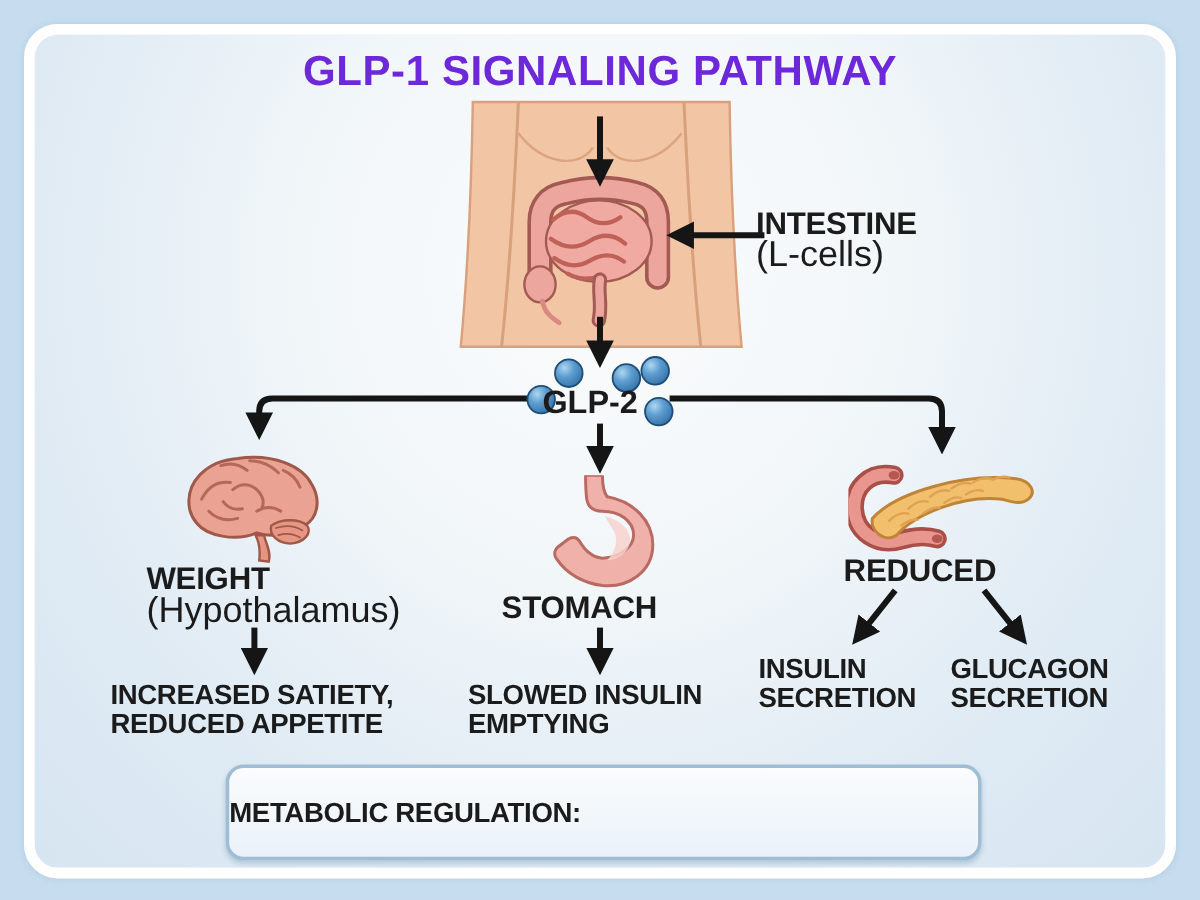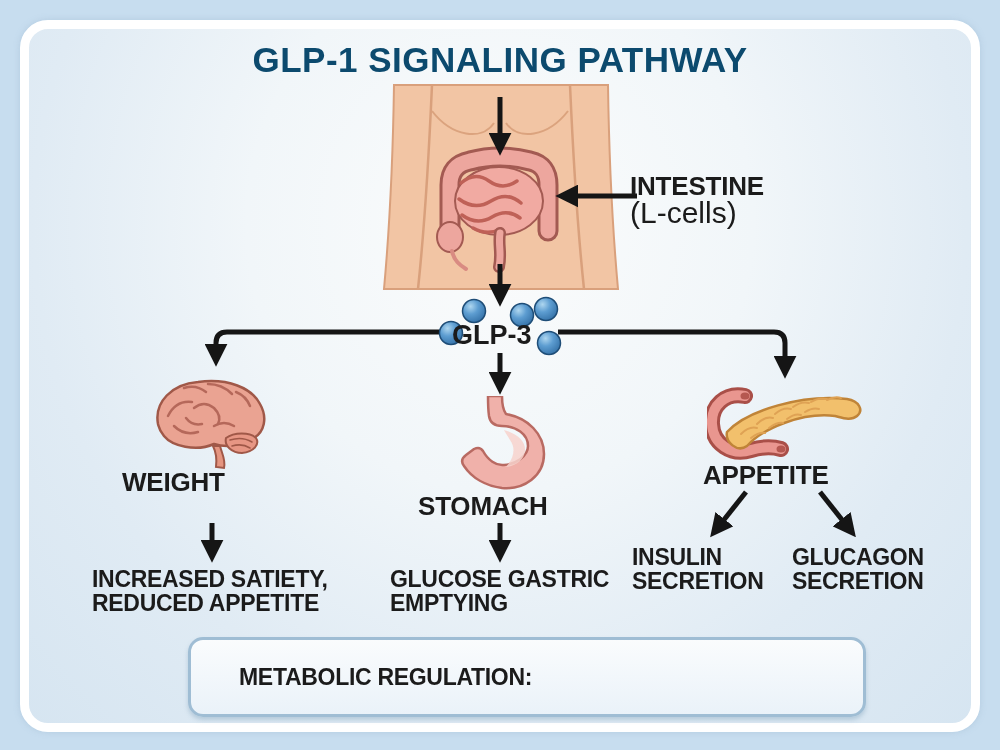--- a/index.html
+++ b/index.html
@@ -12,32 +12,32 @@
   .frame{
     position:absolute;left:20px;top:20px;right:20px;bottom:18px;
     border:9px solid #ffffff;border-radius:28px;
     background:radial-gradient(ellipse at 50% 28%, #fbfcfc 0%, #f1f6f9 38%, #e0ebf4 70%, #d6e5f1 100%);
     box-shadow:0 0 6px rgba(140,170,195,.35);
   }
   .abs{position:absolute;}
   .ctr{}
   .title{
     left:0;right:0;top:40px;text-align:center;
-    font-size:35px;font-weight:700;letter-spacing:.5px;color:#0c4a6e;
+    font-size:35px;font-weight:700;letter-spacing:.5px;color:#6d28d9;
   }
   .organ-name{font-size:26px;font-weight:700;letter-spacing:-.2px;line-height:27px;}
   .organ-detail{font-size:30px;font-weight:400;line-height:25px;}
   .effect{font-size:23px;font-weight:700;letter-spacing:-.3px;line-height:24px;}
   .glp1{font-size:27px;font-weight:700;letter-spacing:0;}
   .outcome-box{
     left:188px;top:637px;width:624px;height:74px;
     border:3px solid #9fbdd4;border-radius:15px;
     background:linear-gradient(180deg,#fafcfd 0%,#eaf2f9 100%);
     box-shadow:0 3px 4px rgba(110,145,175,.35);
-    display:flex;flex-direction:column;justify-content:center;padding-left:48px;
+    display:flex;flex-direction:column;justify-content:center;
   }
   .outcome-box .effect{line-height:26px;}
   svg{display:block;}
   .overlay{left:0;top:0;pointer-events:none;}
 </style>
 </head>
 <body>
 
 <div class="page">
 
@@ -145,39 +145,40 @@
       <circle cx="546" cy="309" r="11.5"></circle>
       <circle cx="549" cy="343" r="11.5"></circle>
     </g>
   </svg>
 
   <div class="abs ctr" style="left:630px;top:173px;width:165px">
     <div class="organ-name">INTESTINE</div>
     <div class="organ-detail">(L-cells)</div>
   </div>
 
-  <div class="abs ctr glp1" style="left:452px;top:320px;width:96px">GLP-3</div>
+  <div class="abs ctr glp1" style="left:452px;top:320px;width:96px">GLP-2</div>
 
   <div class="abs ctr" style="left:122px;top:469px;width:180px">
     <div class="organ-name">WEIGHT</div>
+    <div class="organ-detail">(Hypothalamus)</div>
   </div>
 
   <div class="abs ctr effect" style="left:92px;top:567px;width:240px">
     <div>INCREASED SATIETY,</div>
     <div>REDUCED APPETITE</div>
   </div>
 
   <div class="abs ctr organ-name" style="left:418px;top:493px;width:164px">STOMACH</div>
 
   <div class="abs ctr effect" style="left:390px;top:567px;width:220px">
-    <div>GLUCOSE GASTRIC</div>
+    <div>SLOWED INSULIN</div>
     <div>EMPTYING</div>
   </div>
 
-  <div class="abs ctr organ-name" style="left:703px;top:462px;width:164px">APPETITE</div>
+  <div class="abs ctr organ-name" style="left:703px;top:462px;width:164px">REDUCED</div>
 
   <div class="abs ctr effect" style="left:632px;top:545px;width:140px">
     <div>INSULIN</div>
     <div>SECRETION</div>
   </div>
 
   <div class="abs ctr effect" style="left:792px;top:545px;width:140px">
     <div>GLUCAGON</div>
     <div>SECRETION</div>
   </div>

